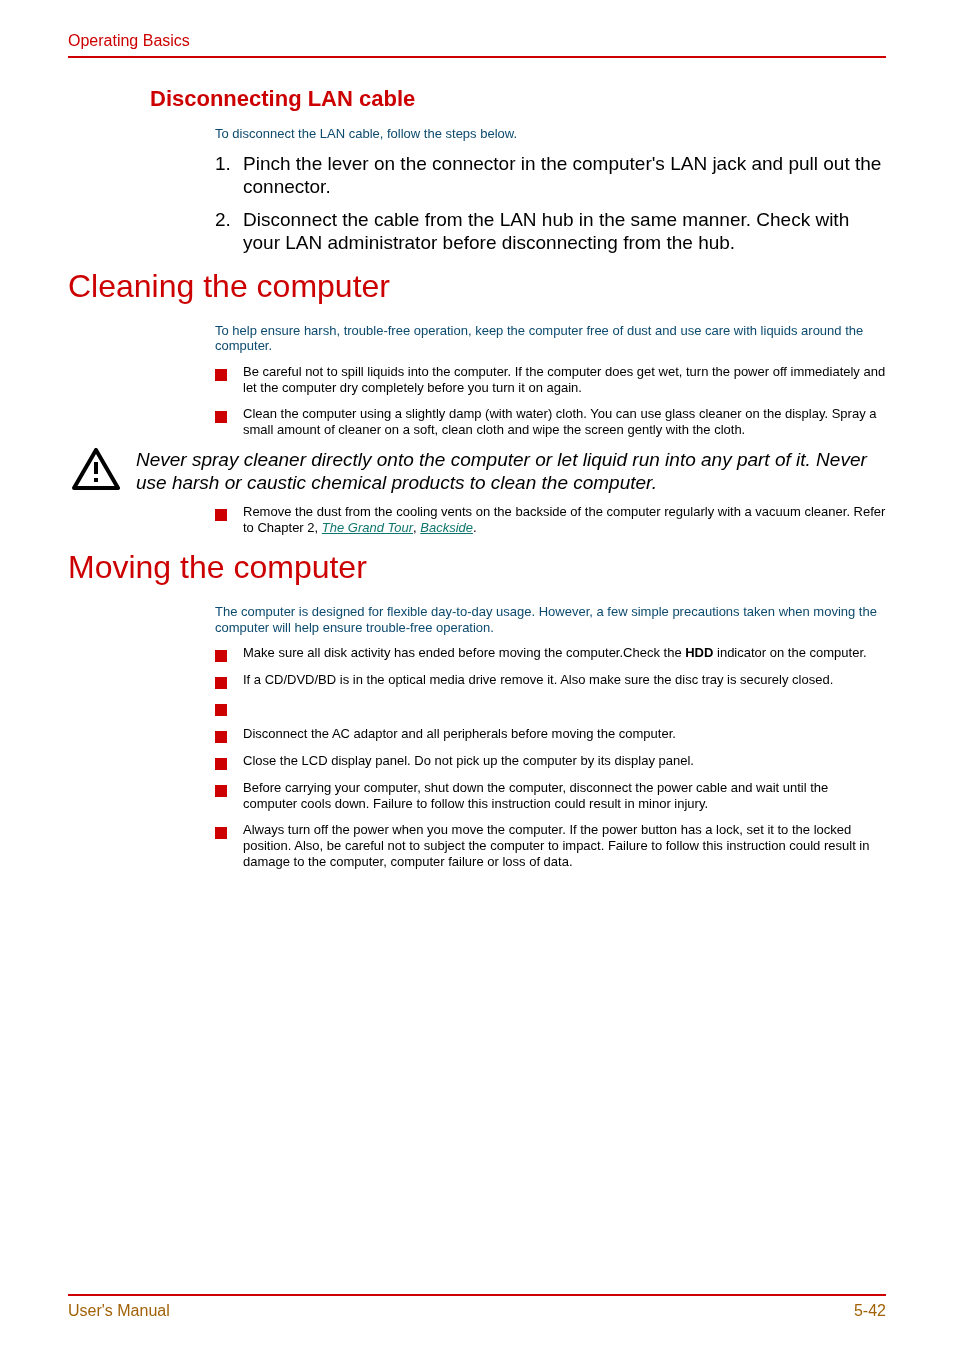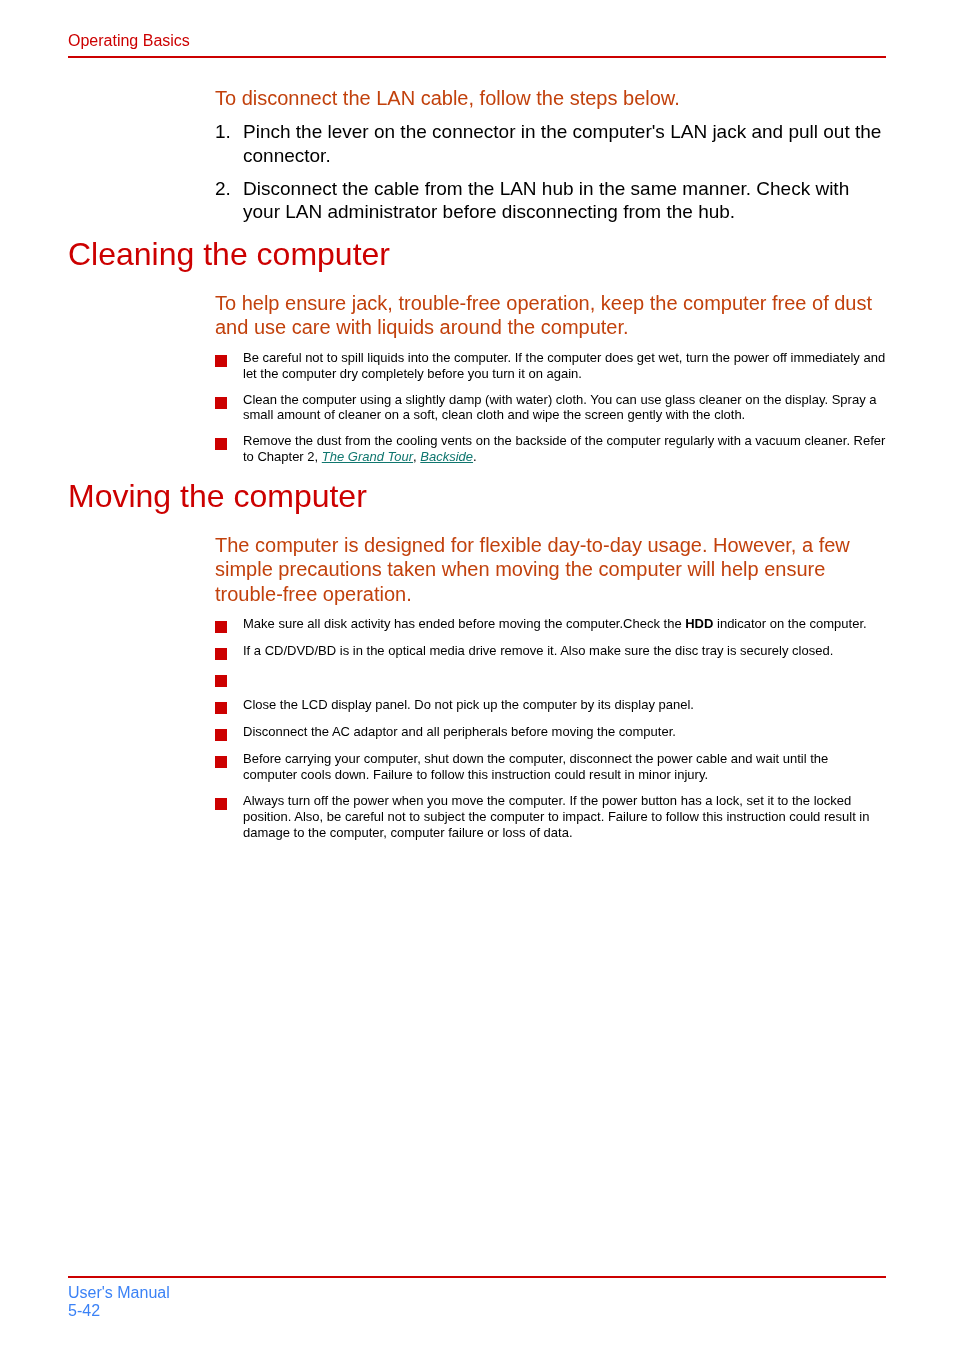--- a/index.html
+++ b/index.html
@@ -36,25 +36,25 @@
       margin-bottom: 14px;
     }
     .h2 {
       color: #cc0000;
       font-size: 32px;
       font-weight: normal;
       margin-top: 13px;
       margin-bottom: 18px;
     }
     .body-text {
-      font-size: 20px;
+      font-size: 13px;
       line-height: 1.22;
       margin-left: 147px;
       margin-bottom: 10px;
-      color: #c2410c;
+      color: #0c4a6e;
     }
     .ol {
       margin-left: 147px;
       margin-bottom: 10px;
     }
     .ol-item {
       font-size: 19px;
       line-height: 1.22;
       margin-bottom: 10px;
       display: flex;
@@ -118,61 +118,71 @@
       right: 68px;
     }
     .footer-rule {
       border: none;
       border-top: 2px solid #cc0000;
       margin-bottom: 6px;
     }
     .footer-row {
       display: flex;
       justify-content: space-between;
-      color: #3b82f6;
+      color: #a16207;
       font-size: 16px;
-      flex-direction: column;
     }
   </style>
 </head>
 <body>
 
 <div class="page">
   <div class="header-label">Operating Basics</div>
   <hr class="header-rule">
 
+  <div class="h3">Disconnecting LAN cable</div>
   <div class="body-text">To disconnect the LAN cable, follow the steps below.</div>
   <div class="ol">
     <div class="ol-item">
       <span class="ol-num">1.</span>
       <span>Pinch the lever on the connector in the computer's LAN jack and pull out the connector.</span>
     </div>
     <div class="ol-item">
       <span class="ol-num">2.</span>
       <span>Disconnect the cable from the LAN hub in the same manner. Check with your LAN administrator before disconnecting from the hub.</span>
     </div>
   </div>
 
   <div class="h2">Cleaning the computer</div>
-  <div class="body-text">To help ensure jack, trouble-free operation, keep the computer free of dust and use care with liquids around the computer.</div>
+  <div class="body-text">To help ensure harsh, trouble-free operation, keep the computer free of dust and use care with liquids around the computer.</div>
   <div class="ul">
     <div class="ul-item">
       <span class="bullet">
           <span class="bullet-sq"></span>
         </span>
       <span>Be careful not to spill liquids into the computer. If the computer does get wet, turn the power off immediately and let the computer dry completely before you turn it on again.</span>
     </div>
     <div class="ul-item">
       <span class="bullet">
           <span class="bullet-sq"></span>
         </span>
       <span>Clean the computer using a slightly damp (with water) cloth. You can use glass cleaner on the display. Spray a small amount of cleaner on a soft, clean cloth and wipe the screen gently with the cloth.</span>
     </div>
   </div>
 
+  <div class="caution-row">
+    <span class="caution-icon">
+      <svg viewBox="0 0 48 42" width="48" height="42">
+        <path d="M24 2 L46 40 L2 40 Z" fill="none" stroke="#000" stroke-width="4" stroke-linejoin="round"></path>
+        <rect x="22" y="14" width="4" height="12" fill="#000"></rect>
+        <rect x="22" y="30" width="4" height="4" fill="#000"></rect>
+      </svg>
+    </span>
+    <div class="caution-text">Never spray cleaner directly onto the computer or let liquid run into any part of it. Never use harsh or caustic chemical products to clean the computer.</div>
+  </div>
 
   <div class="ul">
     <div class="ul-item">
       <span class="bullet">
           <span class="bullet-sq"></span>
         </span>
       <span>
         <span>Remove the dust from the cooling vents on the backside of the computer regularly with a vacuum cleaner. Refer to Chapter 2, </span><a href="#" class="link">The Grand Tour</a><span>, </span><a href="#" class="link">Backside</a><span>.</span>
       </span>
     </div>
@@ -197,27 +207,27 @@
     </div>
     <div class="ul-item">
       <span class="bullet">
           <span class="bullet-sq"></span>
         </span>
     </div>
     <div class="ul-item">
       <span class="bullet">
           <span class="bullet-sq"></span>
         </span>
+      <span>Disconnect the AC adaptor and all peripherals before moving the computer.</span>
+    </div>
+    <div class="ul-item">
+      <span class="bullet">
+          <span class="bullet-sq"></span>
+        </span>
       <span>Close the LCD display panel. Do not pick up the computer by its display panel.</span>
-    </div>
-    <div class="ul-item">
-      <span class="bullet">
-          <span class="bullet-sq"></span>
-        </span>
-      <span>Disconnect the AC adaptor and all peripherals before moving the computer.</span>
     </div>
     <div class="ul-item">
       <span class="bullet">
           <span class="bullet-sq"></span>
         </span>
       <span>Before carrying your computer, shut down the computer, disconnect the power cable and wait until the computer cools down. Failure to follow this instruction could result in minor injury.</span>
     </div>
     <div class="ul-item">
       <span class="bullet">
           <span class="bullet-sq"></span>

